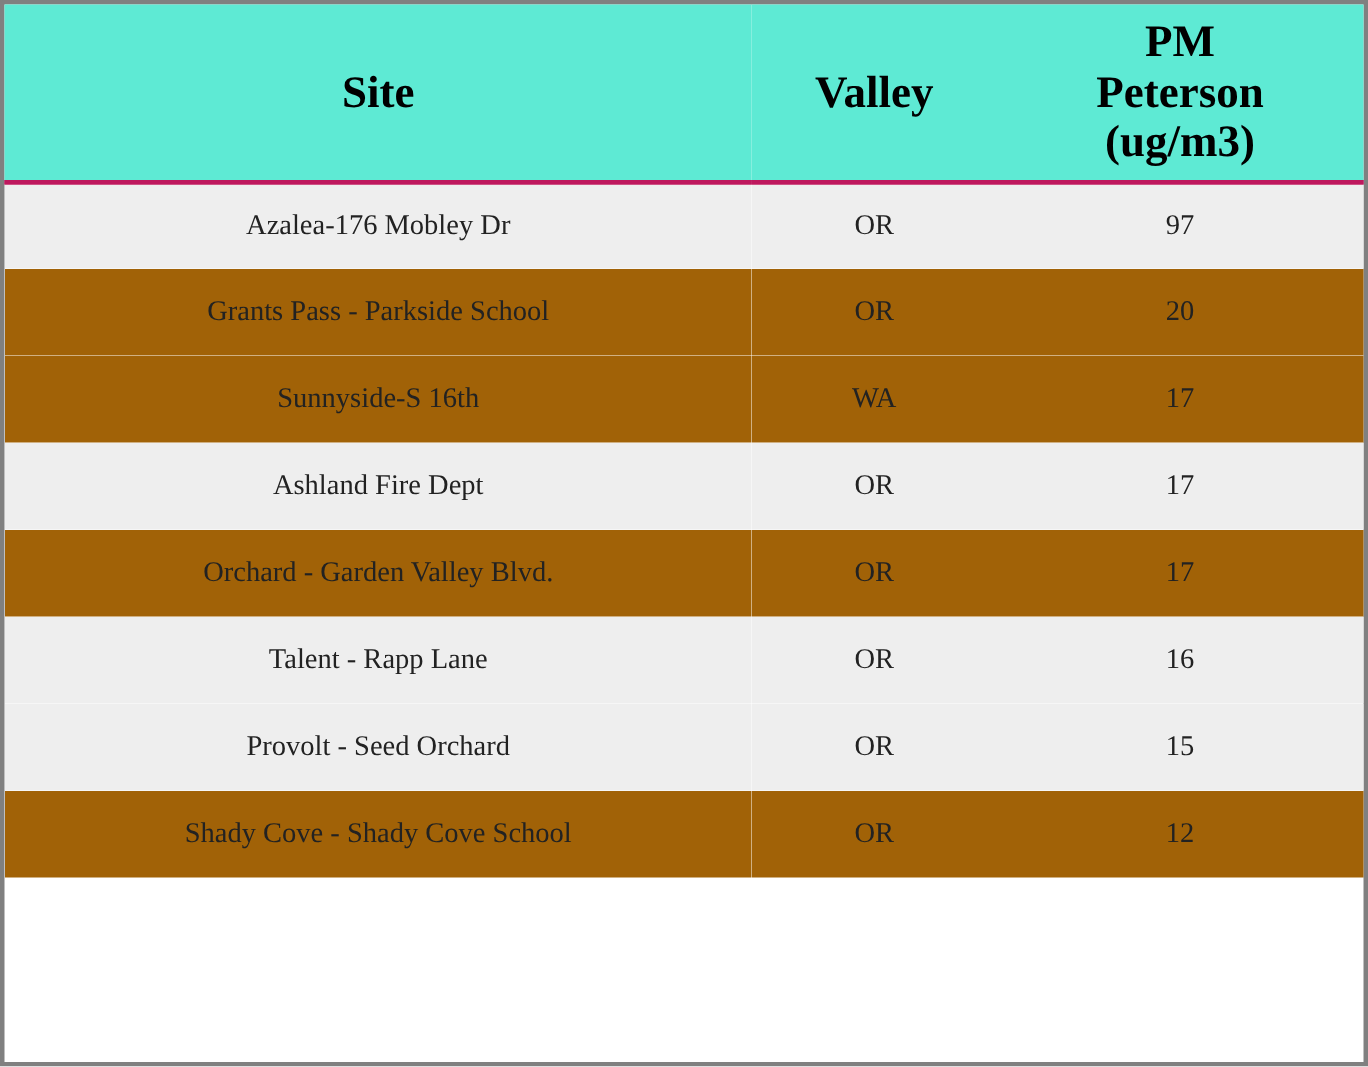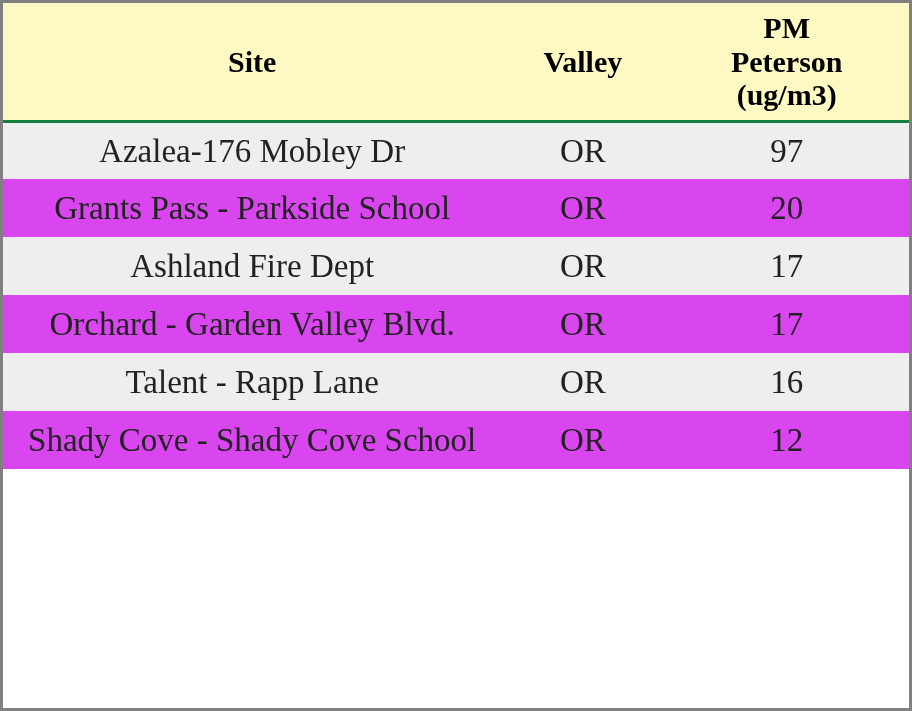--- a/index.html
+++ b/index.html
@@ -23,52 +23,52 @@
   table.aq-table {
     width: 100%;
     border-collapse: collapse;
     table-layout: fixed;
   }
   col.col-site { width: 55%; }
   col.col-state { width: 18%; }
   col.col-value { width: 27%; }
 
   thead th {
-    background: #fef9c3;
-    border-bottom: 3px solid #15803d;
+    background: #5eead4;
+    border-bottom: 3px solid #be185d;
     font-family: "Liberation Serif", serif;
     font-weight: bold;
     font-size: 30px;
     color: #000000;
     text-align: center;
     vertical-align: middle;
     padding: 8px 6px;
     height: 112px;
     box-sizing: border-box;
     line-height: 1.12;
   }
   tbody td {
     font-family: "Liberation Serif", serif;
     font-weight: normal;
-    font-size: 33px;
+    font-size: 19px;
     color: #222222;
     text-align: center;
     vertical-align: middle;
     height: 58px;
     padding: 0 6px;
     box-sizing: border-box;
     white-space: nowrap;
     overflow: hidden;
     text-overflow: ellipsis;
   }
   tbody tr.row-odd td {
     background: #eeeeee;
   }
   tbody tr.row-even td {
-    background: #d946ef;
+    background: #a16207;
     margin-left: 28px;
   }
 </style>
 </head>
 <body>
 
 <div class="table-frame">
   <table class="aq-table">
     <colgroup>
       <col class="col-site">
@@ -90,35 +90,45 @@
       <tr class="row-odd">
         <td>Azalea-176 Mobley Dr</td>
         <td>OR</td>
         <td>97</td>
       </tr>
       <tr class="row-even">
         <td>Grants Pass - Parkside School</td>
         <td>OR</td>
         <td>20</td>
       </tr>
+      <tr class="row-even">
+        <td>Sunnyside-S 16th</td>
+        <td>WA</td>
+        <td>17</td>
+      </tr>
       <tr class="row-odd">
         <td>Ashland Fire Dept</td>
         <td>OR</td>
         <td>17</td>
       </tr>
       <tr class="row-even">
         <td>Orchard - Garden Valley Blvd.</td>
         <td>OR</td>
         <td>17</td>
       </tr>
       <tr class="row-odd">
         <td>Talent - Rapp Lane</td>
         <td>OR</td>
         <td>16</td>
       </tr>
+      <tr class="row-odd">
+        <td>Provolt - Seed Orchard</td>
+        <td>OR</td>
+        <td>15</td>
+      </tr>
       <tr class="row-even">
         <td>Shady Cove - Shady Cove School</td>
         <td>OR</td>
         <td>12</td>
       </tr>
     </tbody>
   </table>
 </div>
 
 </body></html>

